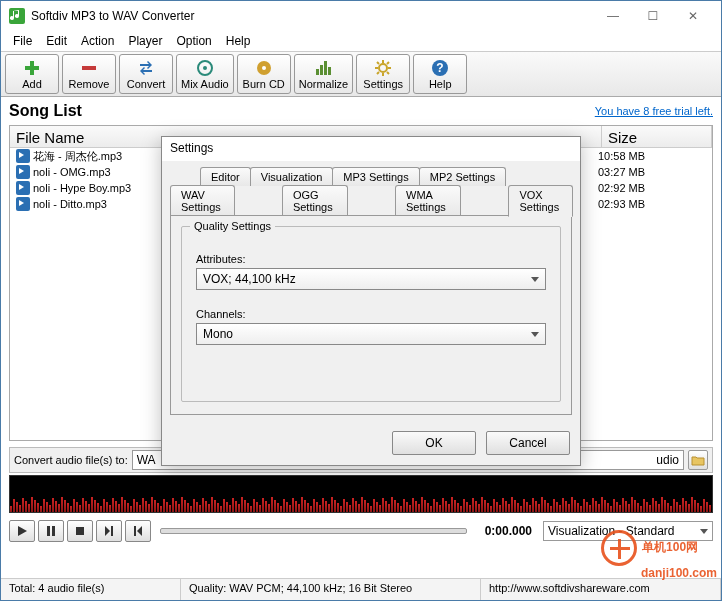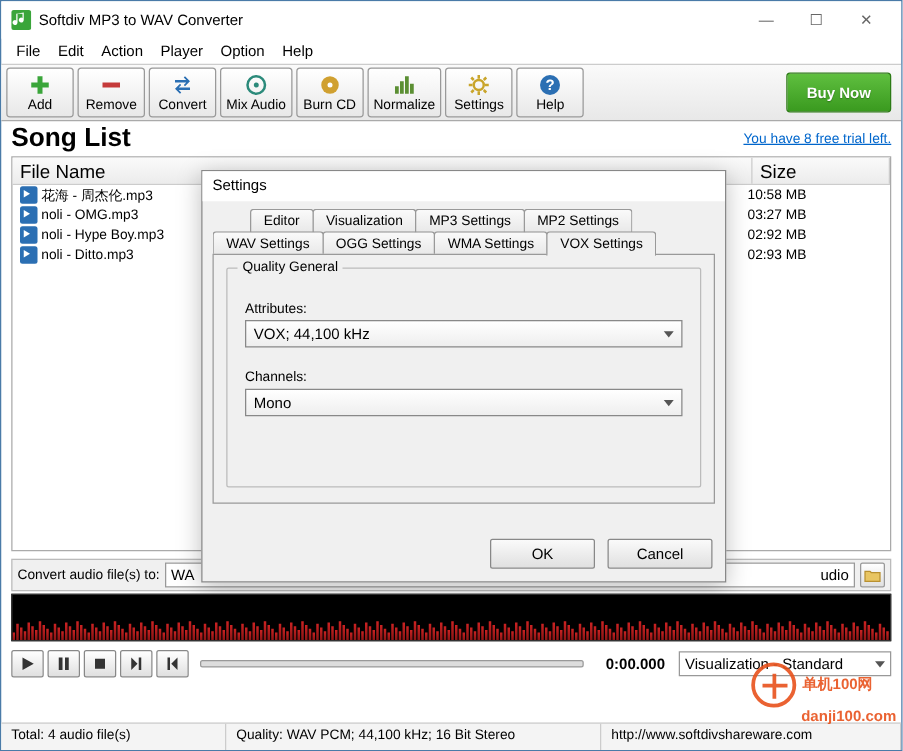--- a/index.html
+++ b/index.html
@@ -17,21 +17,21 @@
 
 
 .toolbar { height: 46px; background: linear-gradient(#fafafa,#e8e8e8); border-top: 1px solid #ccc; border-bottom: 1px solid #aaa; display: flex; align-items: center; padding: 2px 4px; gap: 3px; }
 .toolbtn { display: flex; flex-direction: column; align-items: center; justify-content: center; min-width: 54px; height: 40px; border: 1px solid #999; border-radius: 3px; background: linear-gradient(#fff,#e8e8e8); padding: 2px 4px; cursor: pointer; }
 .toolbtn .ticon { width: 18px; height: 18px; }
 .toolbtn .tlbl { font-size: 11px; line-height: 1; margin-top: 2px; }
 .buynow { margin-left: auto; margin-right: 4px; width: 84px; height: 32px; background: linear-gradient(#5fbf3f,#3a9a1f); border: 1px solid #2c7a15; border-radius: 3px; color: #fff; font-weight: bold; display: flex; align-items: center; justify-content: center; cursor: pointer; text-shadow:0 1px 1px rgba(0,0,0,.3);}
 
 
 .songlisthead { height: 28px; display: flex; align-items: center; padding: 0 8px; }
-.songlisthead .sl { font-size: 21px; font-weight: bold; }
+.songlisthead .sl { font-size: 16px; font-weight: bold; }
 .songlisthead .trial { margin-left: auto; color: #0066cc; text-decoration: underline; font-size: 11px; }
 
 
 .listview { height: 316px; border: 1px solid #aaa; margin: 0 8px; position: relative; background: #fff; overflow: hidden; }
 .listhdr { height: 22px; background: linear-gradient(#fafafa,#ececec); border-bottom: 1px solid #ccc; display: flex; }
 .listhdr div { border-right: 1px solid #ccc; padding: 3px 6px; font-size: 15px; }
 .col-name { width: 592px; }
 .col-size { flex: 1; }
 .listbody { position: absolute; top: 22px; left: 0; right: 0; bottom: 0; }
 .row { display: flex; height: 16px; align-items: center; }
@@ -71,21 +71,21 @@
 .watermark .wmicon:before{left:14px;top:6px;width:3px;height:20px;}
 .watermark .wmicon:after{left:6px;top:14px;width:20px;height:3px;}
 
 
 .dialog { position:absolute; left:160px; top:135px; width:420px; height:330px; background:#f0f0f0; border:1px solid #888; box-shadow:0 4px 18px rgba(0,0,0,.25); z-index:1000; display:flex; flex-direction:column;}
 .dialog .dtitle { height:24px; padding:4px 8px; background:#fff;}
 .dialog .tabs { padding: 6px 8px 0 8px; }
 .tabrow { display:flex; gap:0; }
 .tab { border:1px solid #999; border-bottom:none; padding:3px 10px; font-size:11px; background:linear-gradient(#fafafa,#e8e8e8); margin-right:-1px; border-radius:3px 3px 0 0; cursor:pointer; position:relative;}
 .tab.active { background:#f0f0f0; z-index:2; border-bottom:1px solid #f0f0f0; margin-bottom:-1px;}
-.tabrow2 { margin-top:-1px;}
+.tabrow2 { margin-top:-1px;gap:48px;}
 .tabpane { border:1px solid #999; padding:10px; background:#f0f0f0; height:200px; position:relative; margin-top:-1px;}
 .groupbox { border:1px solid #bbb; border-radius:2px; padding: 18px 14px 14px 14px; position:relative; height:176px;}
 .groupbox .glegend { position:absolute; top:-7px; left:8px; background:#f0f0f0; padding:0 4px; font-size:11px;}
 .fldlbl { font-size:11px; margin-top:8px; margin-bottom:3px;}
 .combosel { width:100%; height:22px; border:1px solid #888; background:linear-gradient(#fff,#eee); display:flex; align-items:center; padding:0 6px; font-size:11px;}
 .combosel .chev{margin-left:auto;}
 .dlgbtns { margin-top:auto; padding:10px; display:flex; justify-content:flex-end; gap:10px;margin-left:12px;}
 .dlgbtn { width:84px; height:24px; border:1px solid #888; background:linear-gradient(#fafafa,#e0e0e0); border-radius:2px; font-size:12px;}
 
 .chev { width:0;height:0;border-left:4px solid transparent;border-right:4px solid transparent;border-top:5px solid #555;}
@@ -164,21 +164,20 @@
       </svg>
       <span class="tlbl">Settings</span>
     </div>
     <div class="toolbtn">
       <svg class="ticon" viewBox="0 0 18 18">
         <circle cx="9" cy="9" r="8" fill="#2b6fb3"></circle>
         <text x="9" y="13" text-anchor="middle" fill="#fff" font-size="11" font-weight="bold">?</text>
       </svg>
       <span class="tlbl">Help</span>
     </div>
-    <div class="buynow">Buy Now</div>
   </div>
 
 <div class="songlisthead">
   <span class="sl">Song List</span>
   <a class="trial">You have 8 free trial left.</a>
 </div>
 
 <div class="listview">
   <div class="listhdr">
     <div class="col-name">File Name</div>
@@ -519,21 +518,21 @@
       <div class="tab">MP2 Settings</div>
     </div>
     <div class="tabrow tabrow2">
       <div class="tab">WAV Settings</div>
       <div class="tab">OGG Settings</div>
       <div class="tab">WMA Settings</div>
       <div class="tab active">VOX Settings</div>
     </div>
     <div class="tabpane">
       <div class="groupbox">
-        <span class="glegend">Quality General</span>
+        <span class="glegend">Quality Settings</span>
         <div class="fldlbl">Attributes:</div>
         <div class="combosel">
           <span>VOX; 44,100 kHz</span>
           <span class="chev"></span>
         </div>
         <div class="fldlbl" style="margin-top:18px">Channels:</div>
         <div class="combosel">
           <span>Mono</span>
           <span class="chev"></span>
         </div>

